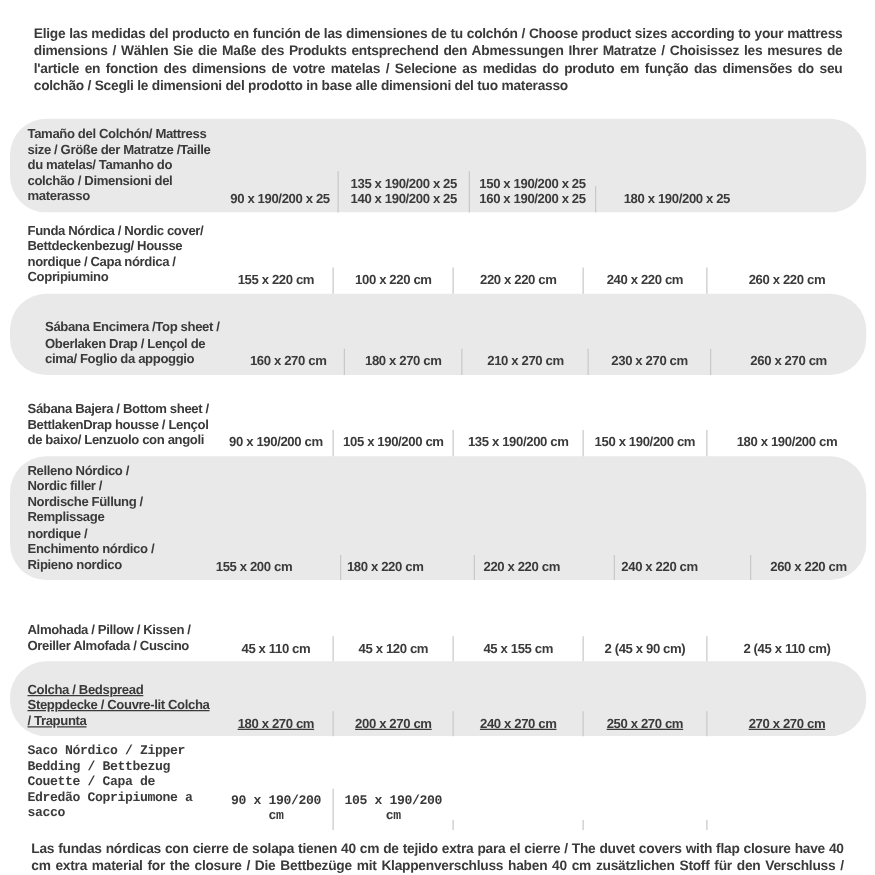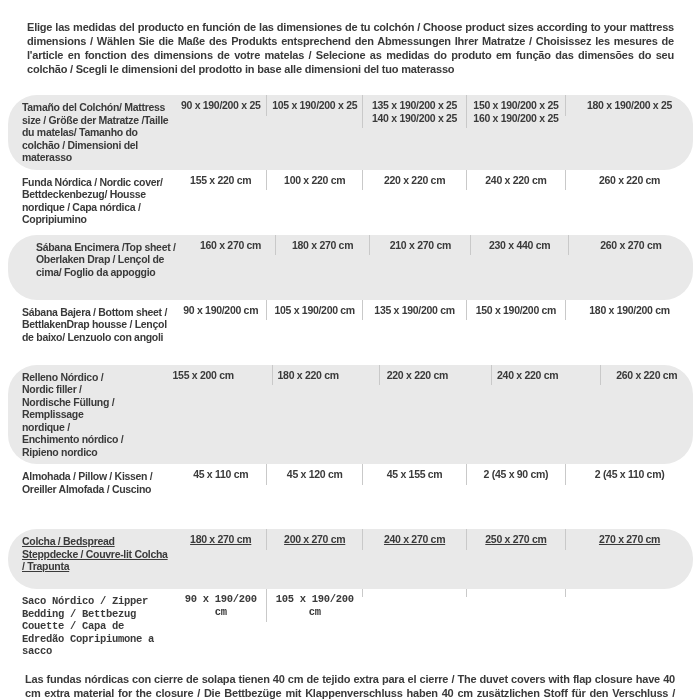--- a/index.html
+++ b/index.html
@@ -18,21 +18,21 @@
     letter-spacing: -0.2px;
     text-align: justify;
     color: var(--text, #3a3a3a);
   }
 
   .size-table {
     margin: 19px 7px 0 8px;
     width: 685px;
     color: var(--text, #3a3a3a);
   }
-  .t-row { display: flex; align-items: flex-start; border-radius: 29px; }
+  .t-row { display: flex; align-items: flex-end; border-radius: 29px; }
   .t-row:nth-child(odd) { background: var(--row-alt-bg, #e9e9e9); }
   .t-row:nth-child(even) { background: #ffffff; }
   .r1 { min-height: 68px; }
   .r2 { min-height: 65px; }
   .r3 { min-height: 65px; padding-left: 14px; }
   .r4 { min-height: 65px; }
   .r5 { min-height: 75px; gap: 36px; }
   .r6 { min-height: 65px; }
   .r7 { min-height: 60px; text-decoration: underline; }
   .r8 { min-height: 65px; font-family: Liberation Mono, monospace; }
@@ -77,21 +77,20 @@
 
 <div class="intro">Elige las medidas del producto en función de las dimensiones de tu colchón / Choose product sizes according to your mattress dimensions / Wählen Sie die Maße des Produkts entsprechend den Abmessungen Ihrer Matratze / Choisissez les mesures de l'article en fonction des dimensions de votre matelas / Selecione as medidas do produto em função das dimensões do seu colchão / Scegli le dimensioni del prodotto in base alle dimensioni del tuo materasso</div>
 
 <div class="size-table">
 
   <div class="t-row r1">
     <div class="cell cell-label">
         <span>Tamaño del Colchón/ Mattress size / Größe der Matratze /Taille du matelas/ Tamanho do colchão / Dimensioni del materasso</span>
       </div>
     <div class="cell cell-val c1">90 x 190/200 x 25</div>
-    <div class="cell cell-val c2">105 x 190/200 x 25</div>
     <div class="cell cell-val c3">135 x 190/200 x 25
 140 x 190/200 x 25</div>
     <div class="cell cell-val c4">150 x 190/200 x 25
 160 x 190/200 x 25</div>
     <div class="cell cell-val c5">180 x 190/200 x 25</div>
   </div>
 
   <div class="t-row r2">
     <div class="cell cell-label">
         <span>Funda Nórdica /  Nordic cover/ Bettdeckenbezug/ Housse nordique  / Capa nórdica / Copripiumino</span>
@@ -103,21 +102,21 @@
     <div class="cell cell-val c5">260 x 220 cm</div>
   </div>
 
   <div class="t-row r3">
     <div class="cell cell-label">
         <span>Sábana Encimera /Top sheet / Oberlaken Drap / Lençol de cima/ Foglio da appoggio</span>
       </div>
     <div class="cell cell-val c1">160 x 270 cm</div>
     <div class="cell cell-val c2">180 x 270 cm</div>
     <div class="cell cell-val c3">210 x 270 cm</div>
-    <div class="cell cell-val c4">230 x 440 cm</div>
+    <div class="cell cell-val c4">230 x 270 cm</div>
     <div class="cell cell-val c5">260 x 270 cm</div>
   </div>
 
   <div class="t-row r4">
     <div class="cell cell-label">
         <span>Sábana Bajera / Bottom sheet / BettlakenDrap housse / Lençol de baixo/ Lenzuolo con angoli</span>
       </div>
     <div class="cell cell-val c1">90 x 190/200 cm</div>
     <div class="cell cell-val c2">105 x 190/200 cm</div>
     <div class="cell cell-val c3">135 x 190/200 cm</div>

